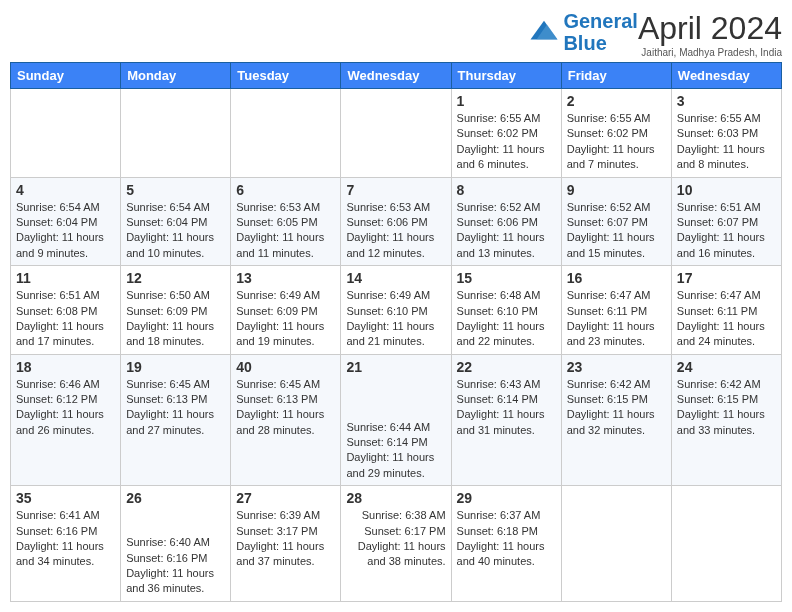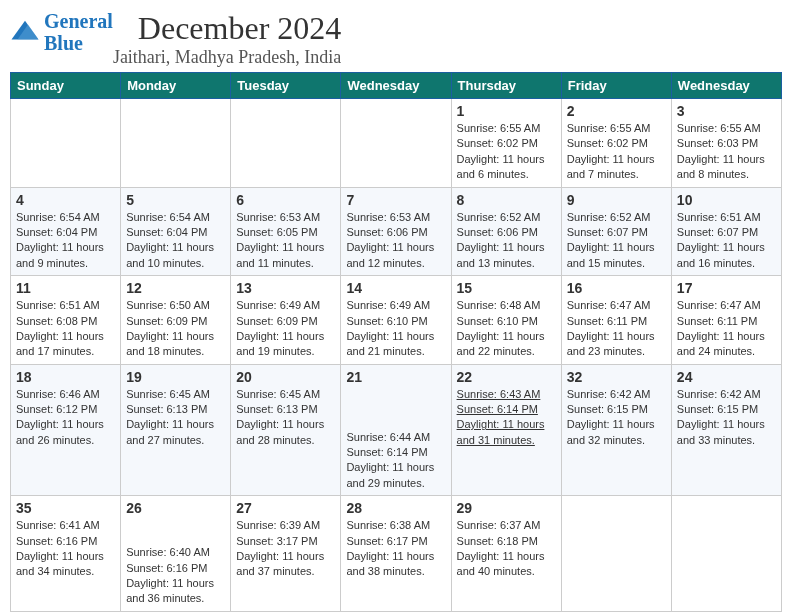--- a/index.html
+++ b/index.html
@@ -5,24 +5,23 @@
     * { box-sizing: border-box; margin: 0; padding: 0; }
     body {
       font-family: Arial, sans-serif;
       background: #fff;
       width: 792px;
       min-height: 612px;
       padding: 10px;
     }
     .header {
       display: flex;
-      justify-content: flex-start;
+      justify-content: flex-end;
       align-items: flex-start;
       margin-bottom: 4px;
-      font-family: Liberation Serif, serif;
     }
     .logo {
       display: flex;
       align-items: center;
       gap: 4px;
     }
     .logo-text {
       font-size: 20px;
       font-weight: bold;
       line-height: 1.1;
@@ -36,30 +35,30 @@
     }
     .title-area {
       text-align: right;
     }
     .month-title {
       font-size: 32px;
       font-weight: normal;
       color: #333;
     }
     .location {
-      font-size: 18px;
+      font-size: 10px;
       color: #555;
     }
     .calendar {
       width: 100%;
       border-collapse: collapse;
       border: 1px solid #ccc;
     }
     .calendar th {
-      background-color: #0f766e;
+      background-color: #3b82f6;
       color: #fff;
       font-size: 13px;
       font-weight: bold;
       padding: 5px 6px;
       text-align: left;
       border: 1px solid #1a5fa0;
     }
     .calendar td {
       vertical-align: top;
       border: 1px solid #ccc;
@@ -95,21 +94,21 @@
     <svg class="logo-icon" viewBox="0 0 40 40" xmlns="http://www.w3.org/2000/svg">
       <polygon points="20,5 38,30 2,30" fill="#2176bd"></polygon>
       <polygon points="24,10 38,30 10,30" fill="#5ba3d9" opacity="0.5"></polygon>
     </svg>
     <div class="logo-text">
       <div><span>General</span></div>
       <div><span>Blue</span></div>
     </div>
   </div>
   <div class="title-area">
-    <div class="month-title">December 2024</div>
+    <div class="month-title">April 2024</div>
     <div class="location">Jaithari, Madhya Pradesh, India</div>
   </div>
 </div>
 
 <table class="calendar">
   <thead>
     <tr>
     <th>Sunday</th>
         <th>Monday</th>
         <th>Tuesday</th>
@@ -258,42 +257,42 @@
 and 26 minutes.</div>
         </td>
         <td>
           <span class="day-number">19</span>
           <div class="day-info" style="white-space: pre-line;">Sunrise: 6:45 AM
 Sunset: 6:13 PM
 Daylight: 11 hours
 and 27 minutes.</div>
         </td>
         <td>
-          <span class="day-number">20</span>
+          <span class="day-number">40</span>
           <div class="day-info" style="white-space: pre-line;">Sunrise: 6:45 AM
 Sunset: 6:13 PM
 Daylight: 11 hours
 and 28 minutes.</div>
         </td>
         <td>
           <span class="day-number">21</span>
           <div class="day-info" style="white-space: pre-line; margin-top: 45px;">Sunrise: 6:44 AM
 Sunset: 6:14 PM
 Daylight: 11 hours
 and 29 minutes.</div>
         </td>
         <td>
           <span class="day-number">22</span>
-          <div class="day-info" style="white-space: pre-line; text-decoration: underline;">Sunrise: 6:43 AM
+          <div class="day-info" style="white-space: pre-line;">Sunrise: 6:43 AM
 Sunset: 6:14 PM
 Daylight: 11 hours
 and 31 minutes.</div>
         </td>
         <td>
-          <span class="day-number">32</span>
+          <span class="day-number">23</span>
           <div class="day-info" style="white-space: pre-line;">Sunrise: 6:42 AM
 Sunset: 6:15 PM
 Daylight: 11 hours
 and 32 minutes.</div>
         </td>
         <td>
           <span class="day-number">24</span>
           <div class="day-info" style="white-space: pre-line;">Sunrise: 6:42 AM
 Sunset: 6:15 PM
 Daylight: 11 hours
@@ -317,21 +316,21 @@
         </td>
         <td>
           <span class="day-number">27</span>
           <div class="day-info" style="white-space: pre-line;">Sunrise: 6:39 AM
 Sunset: 3:17 PM
 Daylight: 11 hours
 and 37 minutes.</div>
         </td>
         <td>
           <span class="day-number">28</span>
-          <div class="day-info" style="white-space: pre-line;">Sunrise: 6:38 AM
+          <div class="day-info" style="white-space: pre-line; text-align: right;">Sunrise: 6:38 AM
 Sunset: 6:17 PM
 Daylight: 11 hours
 and 38 minutes.</div>
         </td>
         <td>
           <span class="day-number">29</span>
           <div class="day-info" style="white-space: pre-line;">Sunrise: 6:37 AM
 Sunset: 6:18 PM
 Daylight: 11 hours
 and 40 minutes.</div>

